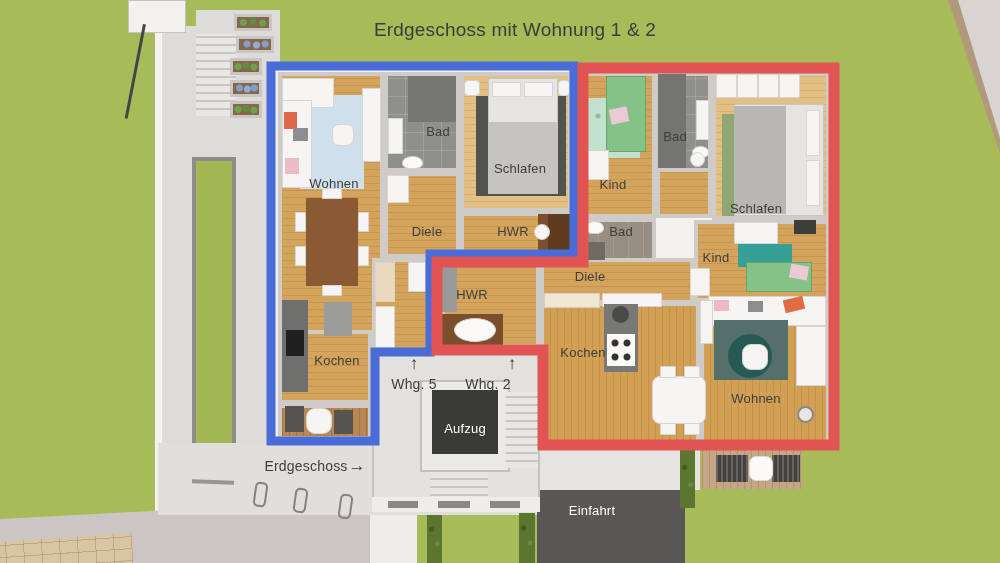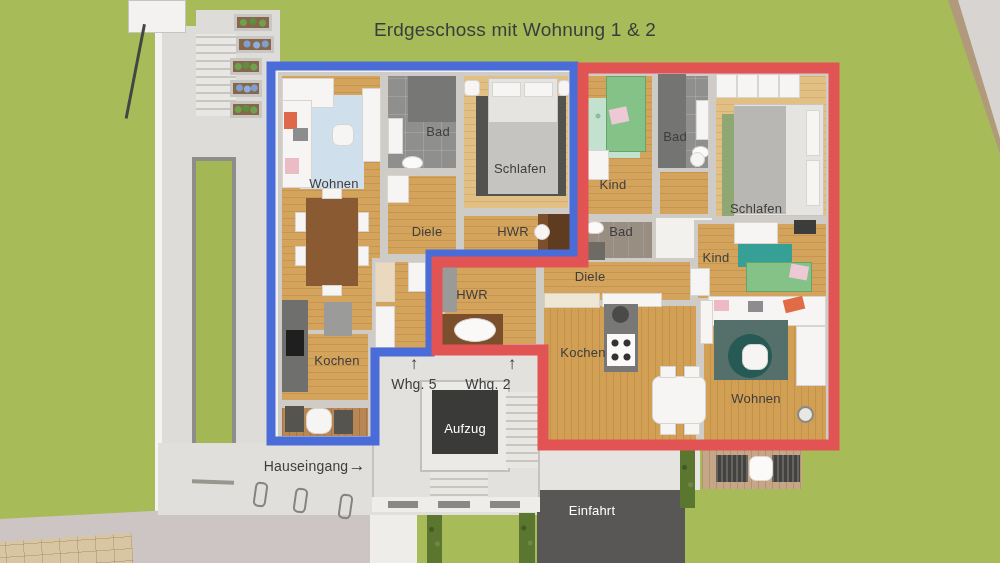--- a/index.html
+++ b/index.html
@@ -212,17 +212,17 @@
   <div class="label" style="left:590px;top:276px;">Diele</div>
   <div class="label" style="left:472px;top:294px;">HWR</div>
   <div class="label" style="left:583px;top:352px;">Kochen</div>
   <div class="label" style="left:756px;top:398px;">Wohnen</div>
 
   <div class="arrow" style="left:414px;top:364px;">↑</div>
   <div class="label big" style="left:414px;top:384px;">Whg. 5</div>
   <div class="arrow" style="left:512px;top:364px;">↑</div>
   <div class="label big" style="left:488px;top:384px;">Whg. 2</div>
   <div class="label label-light" style="left:465px;top:428px;">Aufzug</div>
-  <div class="label big" style="left:306px;top:466px;">Hauseingang</div>
+  <div class="label big" style="left:306px;top:466px;">Erdgeschoss</div>
   <div class="arrow" style="left:357px;top:466px;">→</div>
   <div class="label label-light" style="left:592px;top:510px;text-align:center;">Einfahrt</div>
 
 </div>
 
 </body></html>

